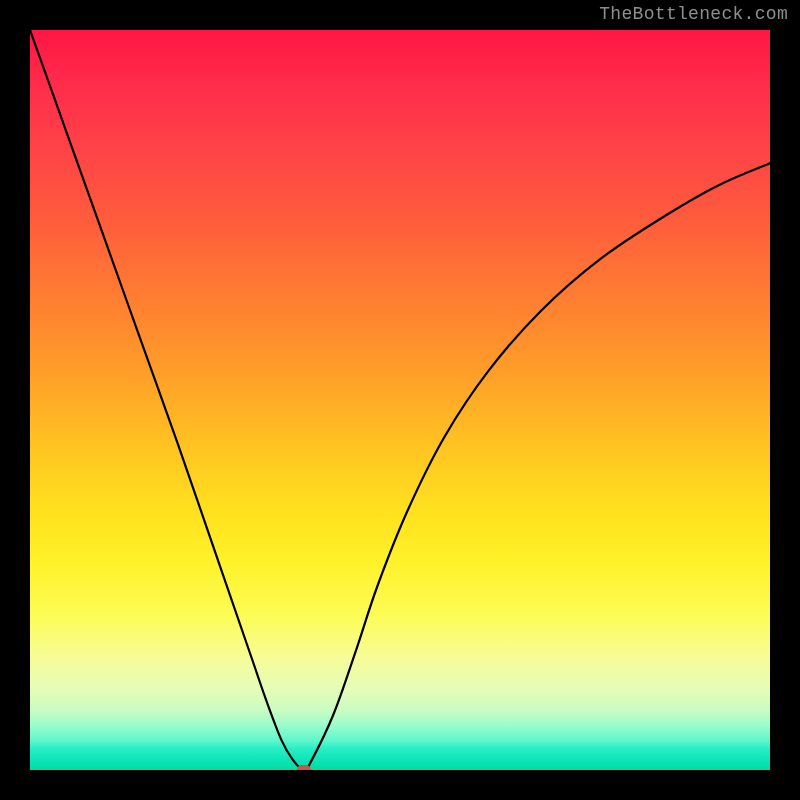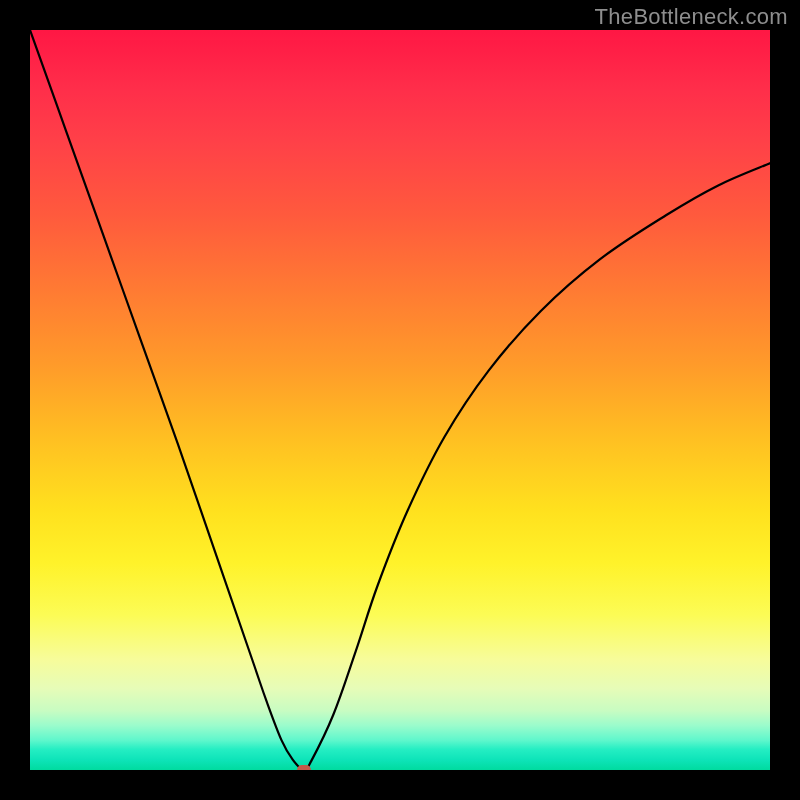--- a/index.html
+++ b/index.html
@@ -55,22 +55,22 @@
     height: 10px;
     border-radius: 5px;
     background: #c55a4a;
     transform: translate(-50%, -50%);
   }
   .watermark {
     position: absolute;
     right: 12px;
     top: 4px;
     color: #8e8e8e;
-    font-family: Liberation Sans, sans-serif;
-    font-size: 22px;
+    font-family: Liberation Mono, monospace;
+    font-size: 18px;
     letter-spacing: 0.3px;
     user-select: none;
   }
   svg.curve {
     position: absolute;
     left: 0; top: 0;
     width: 740px;
     height: 740px;
   }
 </style>

